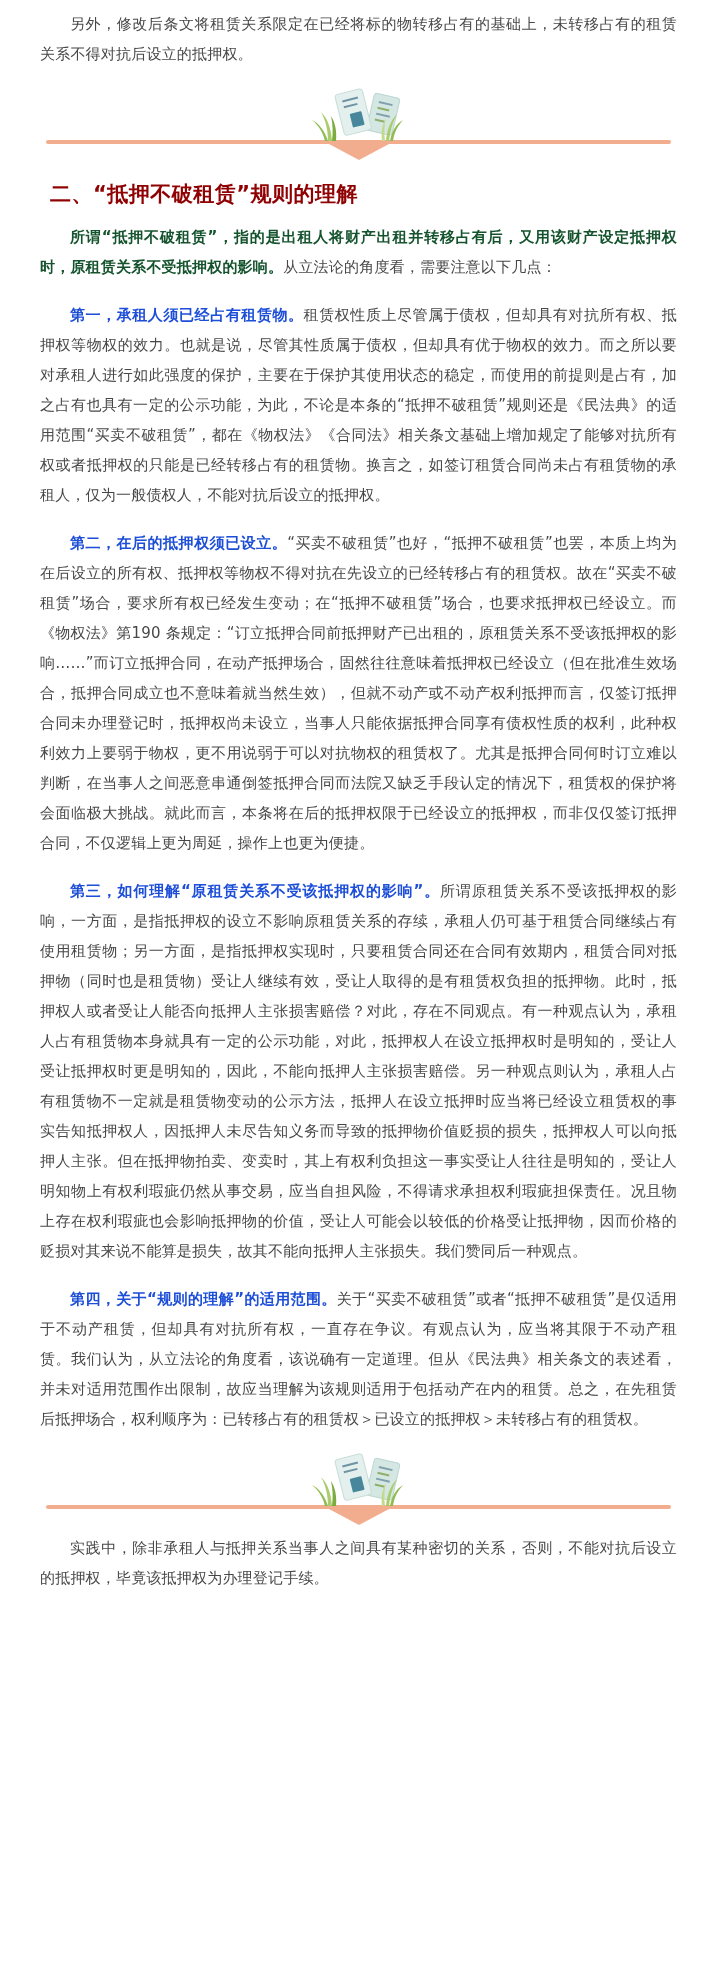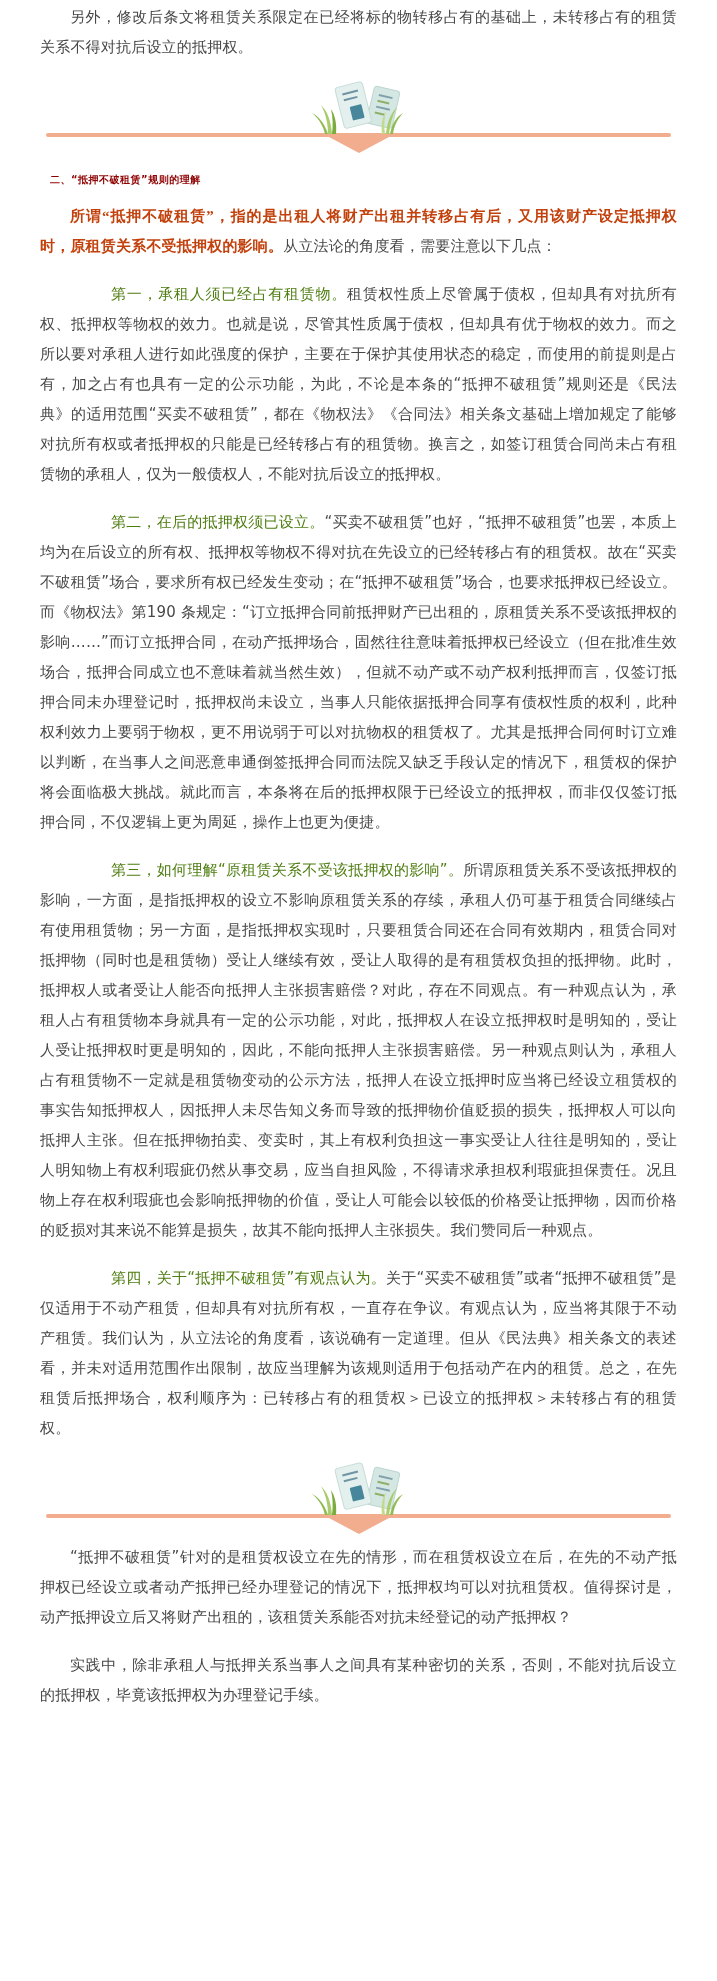--- a/index.html
+++ b/index.html
@@ -1,42 +1,40 @@
 <!DOCTYPE html>
 <html><head>
 <meta charset="utf-8">
 <style>
   html, body { margin: 0; padding: 0; background: #ffffff; }
   body {
     width: 717px;
     font-family: "DejaVu Sans", "Liberation Sans", sans-serif;
   }
-  .article { padding: 2px 40px 10px; }
+  .article { padding: 9px 40px 10px; }
 
   .para {
     font-size: 15px;
     line-height: 30px;
     color: #474747;
     text-align: justify;
     text-indent: 2em;
     margin: 0 0 18px;
     letter-spacing: 0.2px;
   }
   .para .lead-bold {
-    font-weight: normal;
-    color: #4d7c0f;
-    margin-left: 41px;
+    font-weight: bold;
+    color: #1d4ed8;
   }
   .para .lead-blue {
     font-weight: bold;
-    color: #c2410c;
-    font-family: Liberation Serif, serif;
+    color: #14532d;
   }
   .sec-heading {
-    font-size: 10px;
+    font-size: 21px;
     font-weight: bold;
     color: #8F0002;
     margin: 20px 0 14px;
     padding-left: 10px;
     letter-spacing: 0.5px;
   }
 
   
   .divider { margin: 4px 0 8px; }
   .divider-art { display: block; margin: 0 auto -5px; }
@@ -94,21 +92,21 @@
   <h2 class="sec-heading">二、“抵押不破租赁”规则的理解</h2>
 
   <p class="para"><span class="lead-blue">所谓“抵押不破租赁”，指的是出租人将财产出租并转移占有后，又用该财产设定抵押权时，原租赁关系不受抵押权的影响。</span><span>从立法论的角度看，需要注意以下几点：</span></p>
 
   <p class="para"><span class="lead-bold">第一，承租人须已经占有租赁物。</span><span>租赁权性质上尽管属于债权，但却具有对抗所有权、抵押权等物权的效力。也就是说，尽管其性质属于债权，但却具有优于物权的效力。而之所以要对承租人进行如此强度的保护，主要在于保护其使用状态的稳定，而使用的前提则是占有，加之占有也具有一定的公示功能，为此，不论是本条的“抵押不破租赁”规则还是《民法典》的适用范围“买卖不破租赁”，都在《物权法》《合同法》相关条文基础上增加规定了能够对抗所有权或者抵押权的只能是已经转移占有的租赁物。换言之，如签订租赁合同尚未占有租赁物的承租人，仅为一般债权人，不能对抗后设立的抵押权。</span></p>
 
   <p class="para"><span class="lead-bold">第二，在后的抵押权须已设立。</span><span>“买卖不破租赁”也好，“抵押不破租赁”也罢，本质上均为在后设立的所有权、抵押权等物权不得对抗在先设立的已经转移占有的租赁权。故在“买卖不破租赁”场合，要求所有权已经发生变动；在“抵押不破租赁”场合，也要求抵押权已经设立。而《物权法》第190 条规定：“订立抵押合同前抵押财产已出租的，原租赁关系不受该抵押权的影响……”而订立抵押合同，在动产抵押场合，固然往往意味着抵押权已经设立（但在批准生效场合，抵押合同成立也不意味着就当然生效），但就不动产或不动产权利抵押而言，仅签订抵押合同未办理登记时，抵押权尚未设立，当事人只能依据抵押合同享有债权性质的权利，此种权利效力上要弱于物权，更不用说弱于可以对抗物权的租赁权了。尤其是抵押合同何时订立难以判断，在当事人之间恶意串通倒签抵押合同而法院又缺乏手段认定的情况下，租赁权的保护将会面临极大挑战。就此而言，本条将在后的抵押权限于已经设立的抵押权，而非仅仅签订抵押合同，不仅逻辑上更为周延，操作上也更为便捷。</span></p>
 
   <p class="para"><span class="lead-bold">第三，如何理解“原租赁关系不受该抵押权的影响”。</span><span>所谓原租赁关系不受该抵押权的影响，一方面，是指抵押权的设立不影响原租赁关系的存续，承租人仍可基于租赁合同继续占有使用租赁物；另一方面，是指抵押权实现时，只要租赁合同还在合同有效期内，租赁合同对抵押物（同时也是租赁物）受让人继续有效，受让人取得的是有租赁权负担的抵押物。此时，抵押权人或者受让人能否向抵押人主张损害赔偿？对此，存在不同观点。有一种观点认为，承租人占有租赁物本身就具有一定的公示功能，对此，抵押权人在设立抵押权时是明知的，受让人受让抵押权时更是明知的，因此，不能向抵押人主张损害赔偿。另一种观点则认为，承租人占有租赁物不一定就是租赁物变动的公示方法，抵押人在设立抵押时应当将已经设立租赁权的事实告知抵押权人，因抵押人未尽告知义务而导致的抵押物价值贬损的损失，抵押权人可以向抵押人主张。但在抵押物拍卖、变卖时，其上有权利负担这一事实受让人往往是明知的，受让人明知物上有权利瑕疵仍然从事交易，应当自担风险，不得请求承担权利瑕疵担保责任。况且物上存在权利瑕疵也会影响抵押物的价值，受让人可能会以较低的价格受让抵押物，因而价格的贬损对其来说不能算是损失，故其不能向抵押人主张损失。我们赞同后一种观点。</span></p>
 
-  <p class="para"><span class="lead-bold">第四，关于“抵押不破租赁”有观点认为。</span><span>关于“买卖不破租赁”或者“抵押不破租赁”是仅适用于不动产租赁，但却具有对抗所有权，一直存在争议。有观点认为，应当将其限于不动产租赁。我们认为，从立法论的角度看，该说确有一定道理。但从《民法典》相关条文的表述看，并未对适用范围作出限制，故应当理解为该规则适用于包括动产在内的租赁。总之，在先租赁后抵押场合，权利顺序为：已转移占有的租赁权＞已设立的抵押权＞未转移占有的租赁权。</span></p>
+  <p class="para"><span class="lead-bold">第四，关于“规则的理解”的适用范围。</span><span>关于“买卖不破租赁”或者“抵押不破租赁”是仅适用于不动产租赁，但却具有对抗所有权，一直存在争议。有观点认为，应当将其限于不动产租赁。我们认为，从立法论的角度看，该说确有一定道理。但从《民法典》相关条文的表述看，并未对适用范围作出限制，故应当理解为该规则适用于包括动产在内的租赁。总之，在先租赁后抵押场合，权利顺序为：已转移占有的租赁权＞已设立的抵押权＞未转移占有的租赁权。</span></p>
 
   <div class="divider">
     <svg class="divider-art" width="122" height="58" viewBox="0 0 122 58" aria-hidden="true">
       <path d="M30 54 C26 42 20 36 14 33 C22 40 25 46 27 54 Z" fill="#8FBC52"></path>
       <path d="M34 54 C33 40 29 31 23 25 C28 34 30 44 30 54 Z" fill="#A9CD6C"></path>
       <path d="M38 54 C39 44 37 35 33 29 C35 38 35 46 34 54 Z" fill="#7CAB3E"></path>
       <g transform="rotate(13 84 28)">
         <rect x="72" y="8" width="26" height="38" rx="3" fill="#D4E7E3" stroke="#BBD5D0" stroke-width="1"></rect>
         <line x1="78" y1="16" x2="92" y2="16" stroke="#7FA0AC" stroke-width="2"></line>
         <line x1="78" y1="22" x2="90" y2="22" stroke="#8FB06A" stroke-width="2"></line>
@@ -123,18 +121,17 @@
       </g>
       <path d="M92 54 C94 44 98 37 105 33 C98 41 96 47 95 54 Z" fill="#8FBC52"></path>
       <path d="M88 54 C89 42 93 33 99 27 C94 36 92 45 91 54 Z" fill="#A9CD6C"></path>
       <path d="M84 54 C83 45 84 38 88 31 C86 39 86 47 87 54 Z" fill="#C3D98B"></path>
     </svg>
     <div class="divider-line"></div>
     <div class="divider-arrow"></div>
   </div>
 
 
-  <p class="para">“抵押不破租赁”针对的是租赁权设立在先的情形，而在租赁权设立在后，在先的不动产抵押权已经设立或者动产抵押已经办理登记的情况下，抵押权均可以对抗租赁权。值得探讨是，动产抵押设立后又将财产出租的，该租赁关系能否对抗未经登记的动产抵押权？</p>
 
 
   <p class="para">实践中，除非承租人与抵押关系当事人之间具有某种密切的关系，否则，不能对抗后设立的抵押权，毕竟该抵押权为办理登记手续。</p>
 
 </div>
 
 </body></html>

